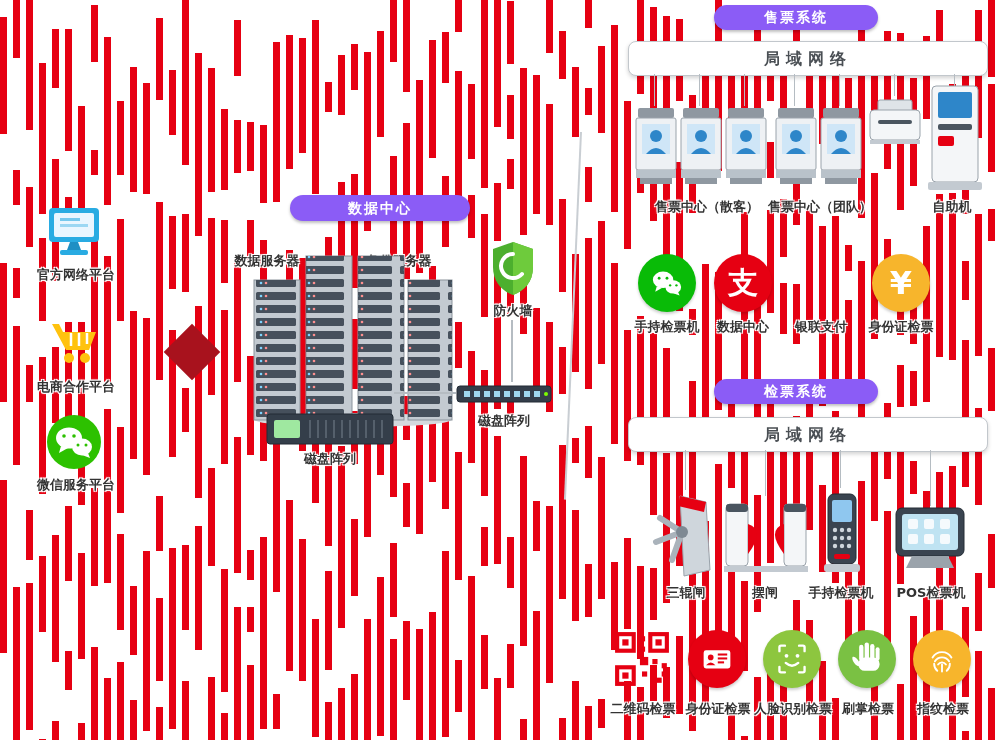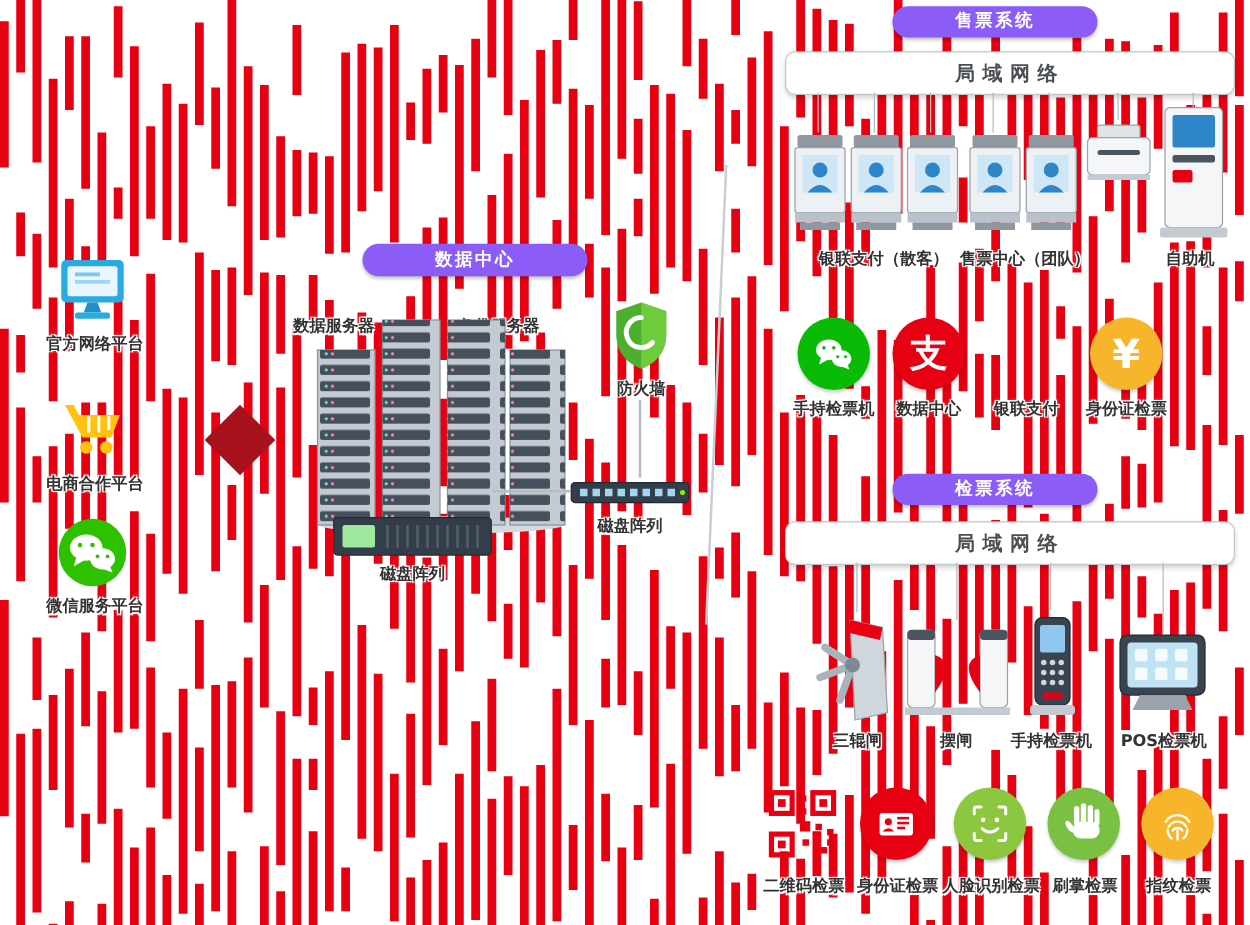--- a/index.html
+++ b/index.html
@@ -536,21 +536,21 @@
     <rect x="2" y="44" width="50" height="4" fill="#c3cad1"></rect>
   </svg>
   <svg class="c icon" style="left:926px;top:84px" width="58" height="108" viewBox="0 0 58 108">
     <rect x="6" y="2" width="46" height="96" rx="4" fill="#f4f6f8" stroke="#9aa3ab"></rect>
     <rect x="12" y="8" width="34" height="26" rx="2" fill="#2e86c9"></rect>
     <rect x="12" y="40" width="34" height="6" rx="2" fill="#4a5560"></rect>
     <rect x="12" y="52" width="16" height="10" rx="2" fill="#e60012"></rect>
     <rect x="2" y="98" width="54" height="8" rx="2" fill="#c3cad1"></rect>
   </svg>
 
-  <div class="c lbl" style="left:628px;top:198px;width:158px;">银联支付（散客）</div>
+  <div class="c lbl" style="left:628px;top:198px;width:158px;">售票中心（散客）</div>
   <div class="c lbl" style="left:750px;top:198px;width:140px;">售票中心（团队）</div>
   <div class="c lbl" style="left:908px;top:198px;width:88px;">自助机</div>
 
   <div class="c circ" style="left:638px;top:254px;background:#09bb07;">
     <svg class="icon" width="44" height="44" viewBox="0 0 56 56">
       <ellipse cx="23" cy="24" rx="13" ry="10.5" fill="#fff"></ellipse>
       <polygon points="15,32 13,39 22,34" fill="#fff"></polygon>
       <circle cx="18" cy="22" r="1.8" fill="#09bb07"></circle>
       <circle cx="28" cy="22" r="1.8" fill="#09bb07"></circle>
       <ellipse cx="36" cy="33" rx="10" ry="8.5" fill="#fff"></ellipse>

